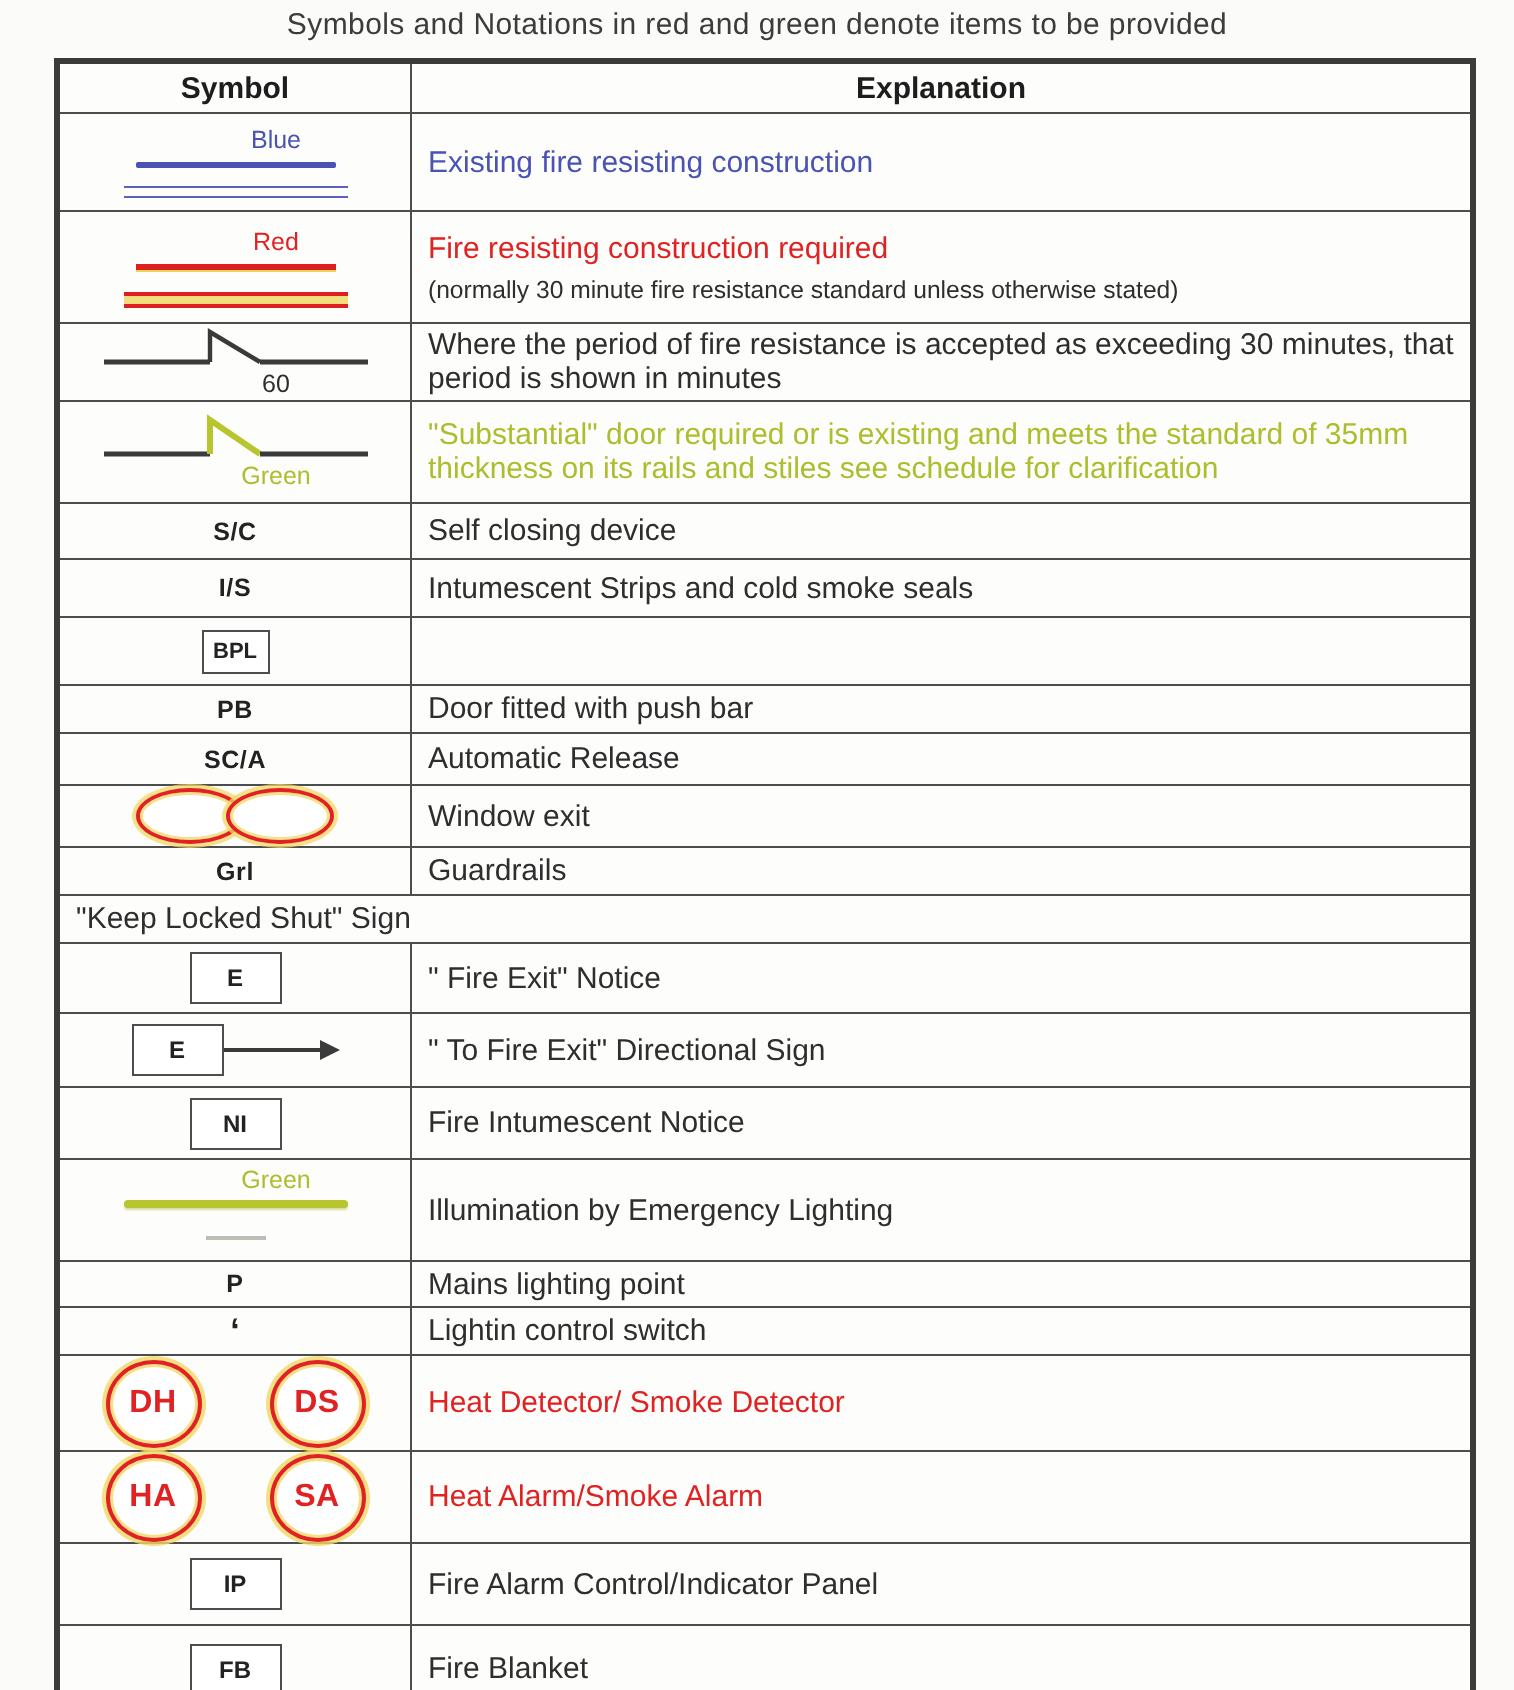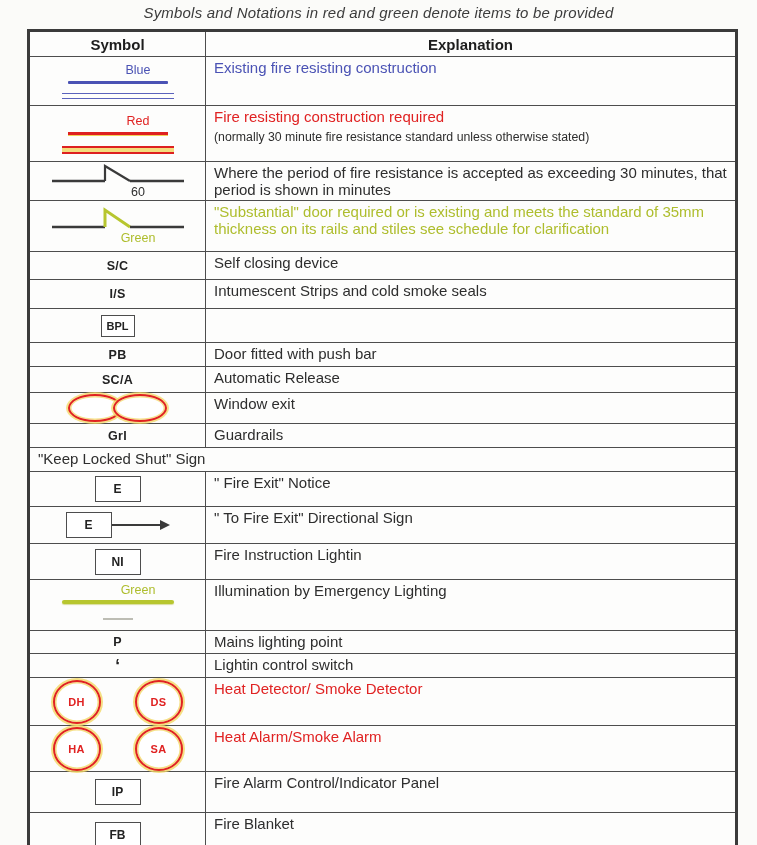--- a/index.html
+++ b/index.html
@@ -6,21 +6,20 @@
   body{
     width:757px;height:845px;
     background:#fbfbf9;
     font-family:"Liberation Sans", sans-serif;
     color:#2e2e2e;
     position:relative;
     overflow:hidden;
   }
   .title{
     text-align:center;
-    font-style:italic;
     font-size:15px;
     color:#3c3c3c;
     padding-top:4px;
     letter-spacing:.2px;
   }
   .legend-table{
     position:absolute;
     left:27px;top:29px;width:705px;
     border:3px solid #3b3b3b;
     background:#fdfdfc;
@@ -28,21 +27,21 @@
   .row{display:flex;border-top:1.6px solid #4d4d4d;}
   .row:first-child{border-top:none;}
   .sym{
     width:176px;flex:0 0 176px;
     border-right:1.8px solid #4d4d4d;
     display:flex;flex-direction:column;
     align-items:center;justify-content:center;
     box-sizing:border-box;
   }
   .exp{
-    flex:1;display:flex;flex-direction:column;
+    flex:1;display:flex;flex-direction:column;justify-content:center;
     padding:2px 8px;font-size:15px;color:#2e2e2e;box-sizing:border-box;
   }
   .hdr .sym,.hdr .exp{font-weight:bold;font-size:15px;color:#1d1d1d;align-items:center;}
   .hdr .exp{flex-direction:row;justify-content:center;}
   .code{font-weight:bold;font-size:12.5px;color:#222;letter-spacing:.3px;}
   .box{
     border:1.6px solid #4d4d4d;background:#fff;
     min-width:24px;padding:5px 10px;text-align:center;
     font-weight:bold;font-size:12px;color:#222;
   }
@@ -66,21 +65,21 @@
     box-shadow:0 0 0 2px rgba(243,215,100,.75), inset 0 0 0 1.5px rgba(243,215,100,.75);
     background:#fff;
   }
   .ellipse + .ellipse{margin-left:-9px;}
   
   .circles{display:flex;gap:34px;}
   .circle{
     width:44px;height:40px;border:2.6px solid #e02222;border-radius:50%;
     box-shadow:0 0 0 2px rgba(243,215,100,.8), inset 0 0 0 1.5px rgba(243,215,100,.8);
     background:#fff;display:flex;align-items:center;justify-content:center;
-    font-weight:bold;font-size:11px;color:#e02222;letter-spacing:.3px;
+    font-weight:bold;font-size:16px;color:#e02222;letter-spacing:.3px;
   }
   
   .arrow-wrap{display:flex;align-items:center;}
   .arrow-line{width:48px;height:2.2px;background:#3a3a3a;}
   .arrow-head{
     width:0;height:0;border-top:5px solid transparent;border-bottom:5px solid transparent;
     border-left:10px solid #3a3a3a;
   }
   .switch-glyph{font-size:17px;font-weight:bold;color:#222;line-height:10px;}
   svg{display:block;}
@@ -237,21 +236,21 @@
     <div class="exp">
       <span>" To Fire Exit" Directional Sign</span>
     </div>
   </div>
 
   <div class="row" style="height:35px">
     <div class="sym">
       <span class="box">NI</span>
     </div>
     <div class="exp">
-      <span>Fire Instruction Lightin</span>
+      <span>Fire Intumescent Notice</span>
     </div>
   </div>
 
   <div class="row" style="height:50px">
     <div class="sym" style="justify-content:flex-start;padding-top:3px">
       <span class="sym-label t-green">Green</span>
       <div class="line-green"></div>
       <div class="dash-faint"></div>
     </div>
     <div class="exp">

